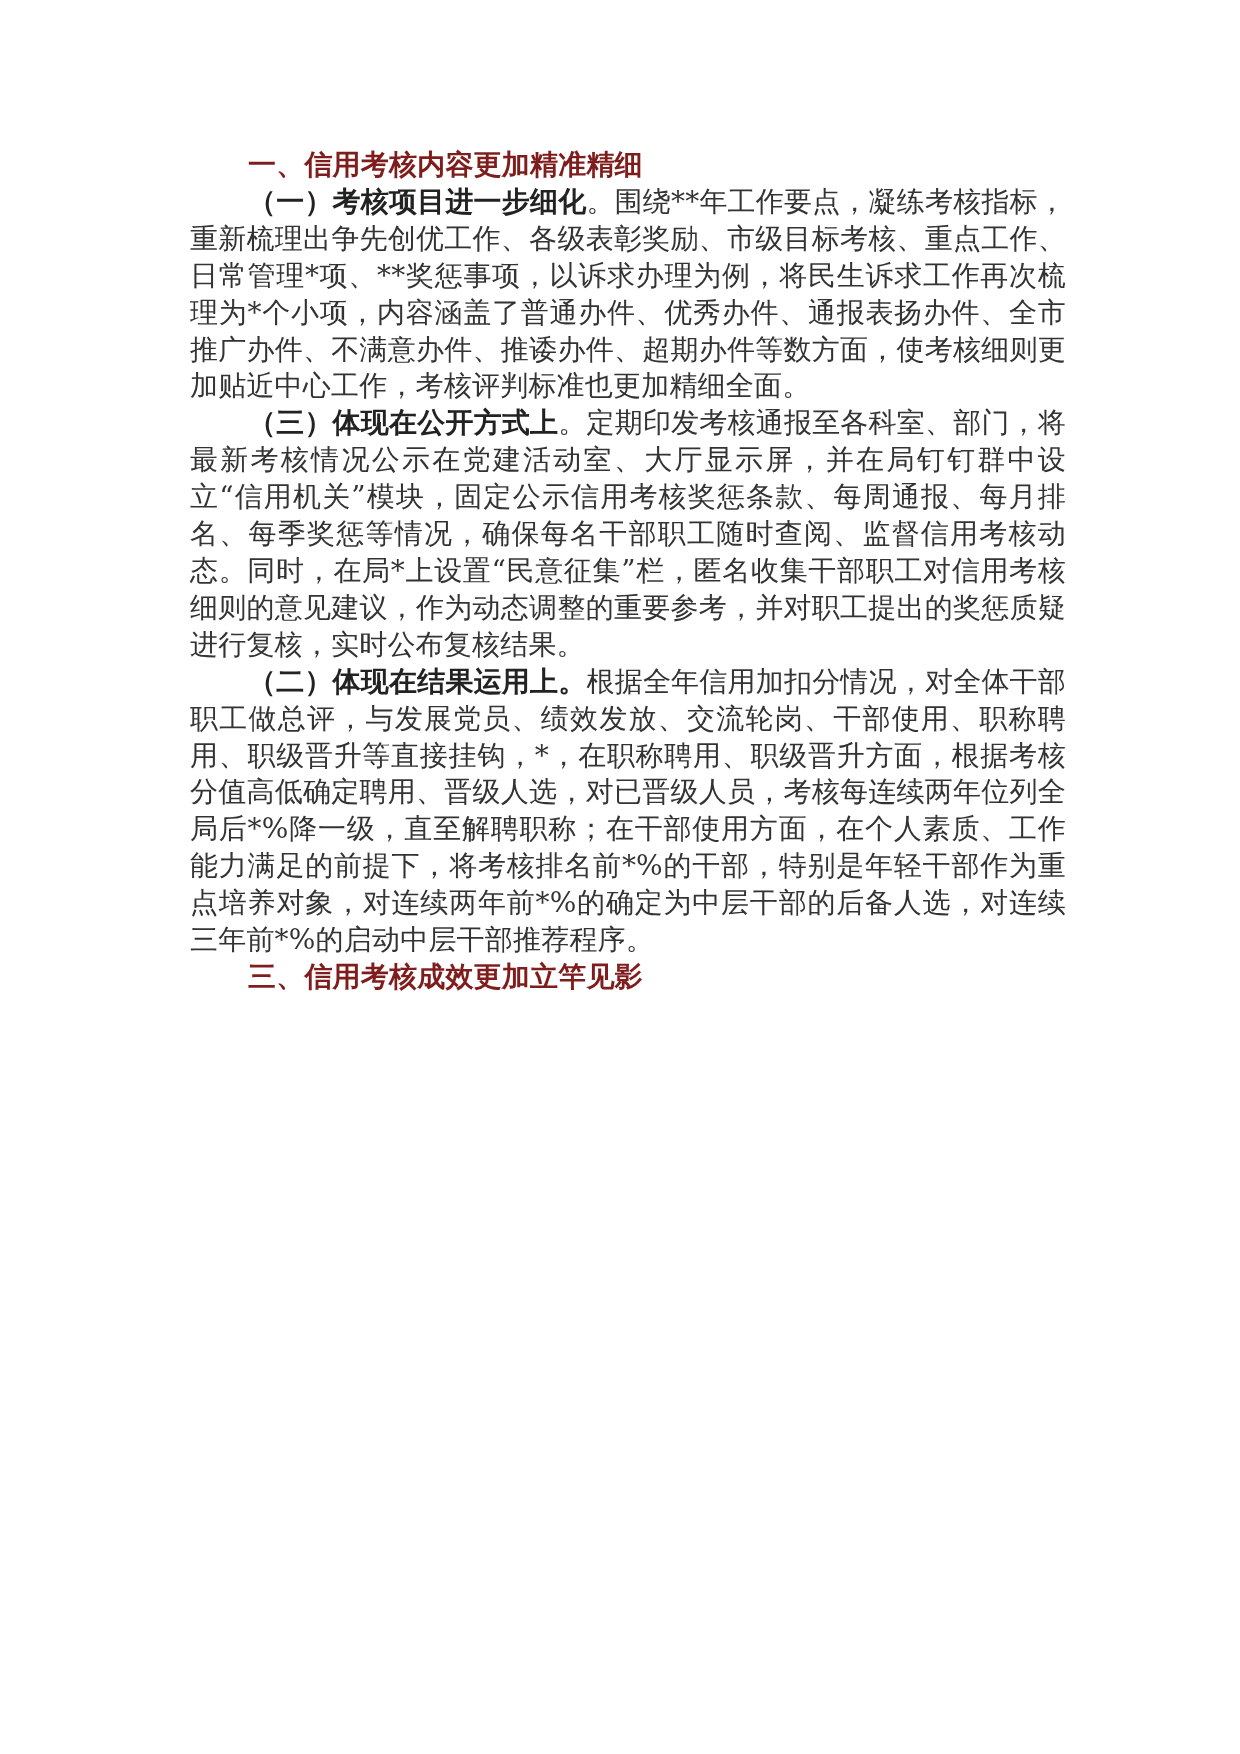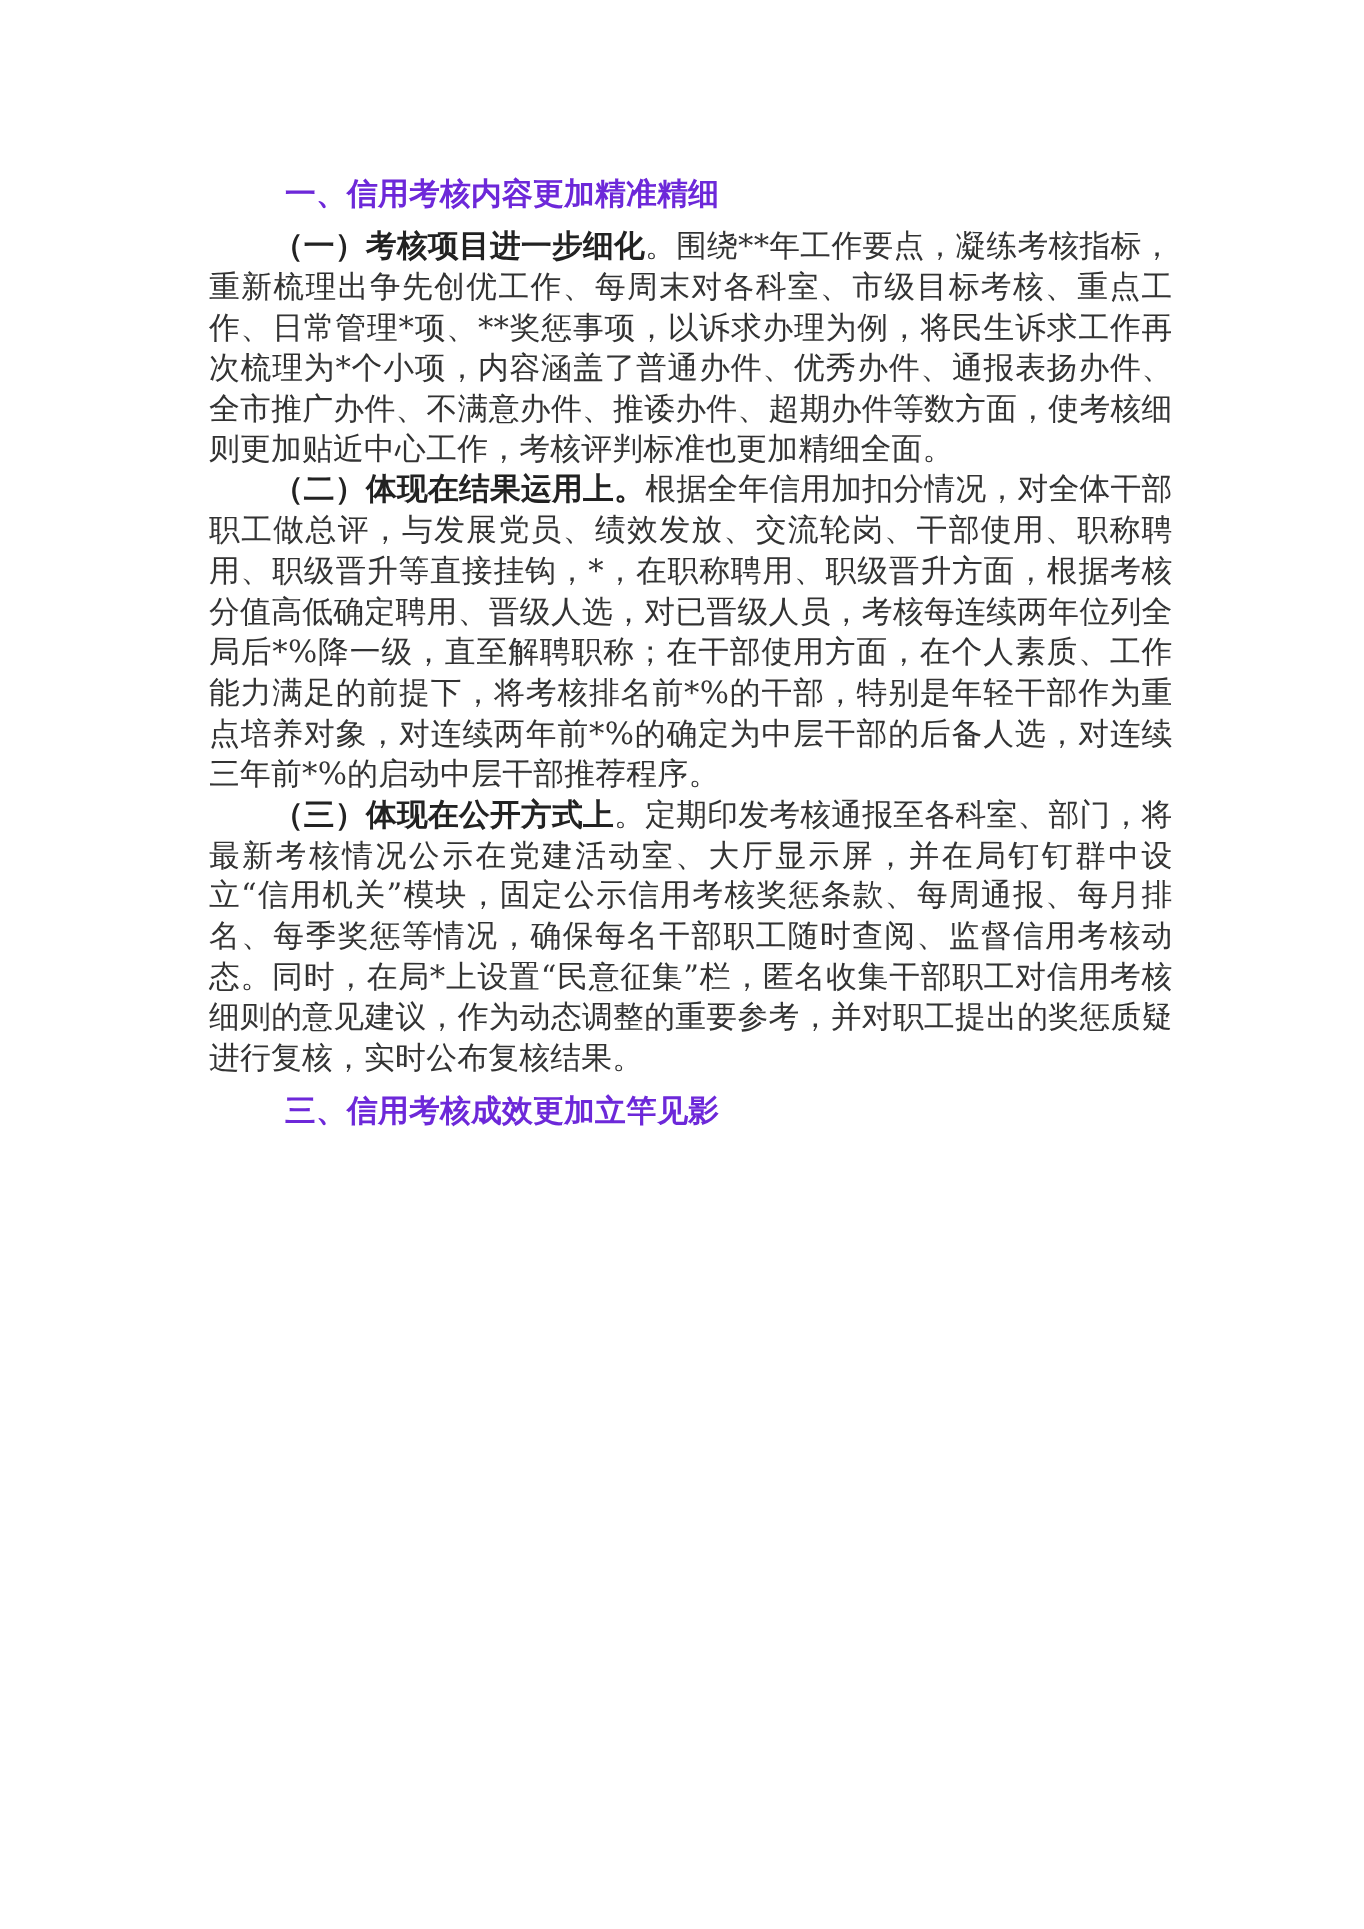--- a/index.html
+++ b/index.html
@@ -11,35 +11,35 @@
     width: 876px;
     color: #333333;
     font-family: "DejaVu Serif", "Liberation Serif", serif;
     font-size: 28px;
     line-height: 36.9px;
     text-align: justify;
     text-justify: inter-character;
     letter-spacing: 0.2px;
   }
   .para { margin: 0; text-indent: 58px; }
-  .heading { margin: 11px; text-indent: 58px; font-weight: bold; color: #6d28d9; }
+  .heading { margin: 0; text-indent: 58px; font-weight: bold; color: #7f1d1d; }
   .lead { font-weight: bold; color: #222222; }
 </style>
 </head>
 <body>
 
 <div class="page">
 
   <p class="heading">一、信用考核内容更加精准精细</p>
 
-  <p class="para"><span class="lead">（一）考核项目进一步细化</span><span>。围绕**年工作要点，凝练考核指标，重新梳理出争先创优工作、每周末对各科室、市级目标考核、重点工作、日常管理*项、**奖惩事项，以诉求办理为例，将民生诉求工作再次梳理为*个小项，内容涵盖了普通办件、优秀办件、通报表扬办件、全市推广办件、不满意办件、推诿办件、超期办件等数方面，使考核细则更加贴近中心工作，考核评判标准也更加精细全面。</span></p>
+  <p class="para"><span class="lead">（一）考核项目进一步细化</span><span>。围绕**年工作要点，凝练考核指标，重新梳理出争先创优工作、各级表彰奖励、市级目标考核、重点工作、日常管理*项、**奖惩事项，以诉求办理为例，将民生诉求工作再次梳理为*个小项，内容涵盖了普通办件、优秀办件、通报表扬办件、全市推广办件、不满意办件、推诿办件、超期办件等数方面，使考核细则更加贴近中心工作，考核评判标准也更加精细全面。</span></p>
 
 
 
 
 
+  <p class="para"><span class="lead">（三）体现在公开方式上</span><span>。定期印发考核通报至各科室、部门，将最新考核情况公示在党建活动室、大厅显示屏，并在局钉钉群中设立“信用机关”模块，固定公示信用考核奖惩条款、每周通报、每月排名、每季奖惩等情况，确保每名干部职工随时查阅、监督信用考核动态。同时，在局*上设置“民意征集”栏，匿名收集干部职工对信用考核细则的意见建议，作为动态调整的重要参考，并对职工提出的奖惩质疑进行复核，实时公布复核结果。</span></p>
+
   <p class="para"><span class="lead">（二）体现在结果运用上。</span><span>根据全年信用加扣分情况，对全体干部职工做总评，与发展党员、绩效发放、交流轮岗、干部使用、职称聘用、职级晋升等直接挂钩，*，在职称聘用、职级晋升方面，根据考核分值高低确定聘用、晋级人选，对已晋级人员，考核每连续两年位列全局后*%降一级，直至解聘职称；在干部使用方面，在个人素质、工作能力满足的前提下，将考核排名前*%的干部，特别是年轻干部作为重点培养对象，对连续两年前*%的确定为中层干部的后备人选，对连续三年前*%的启动中层干部推荐程序。</span></p>
-
-  <p class="para"><span class="lead">（三）体现在公开方式上</span><span>。定期印发考核通报至各科室、部门，将最新考核情况公示在党建活动室、大厅显示屏，并在局钉钉群中设立“信用机关”模块，固定公示信用考核奖惩条款、每周通报、每月排名、每季奖惩等情况，确保每名干部职工随时查阅、监督信用考核动态。同时，在局*上设置“民意征集”栏，匿名收集干部职工对信用考核细则的意见建议，作为动态调整的重要参考，并对职工提出的奖惩质疑进行复核，实时公布复核结果。</span></p>
 
   <p class="heading">三、信用考核成效更加立竿见影</p>
 
 </div>
 
 </body></html>

